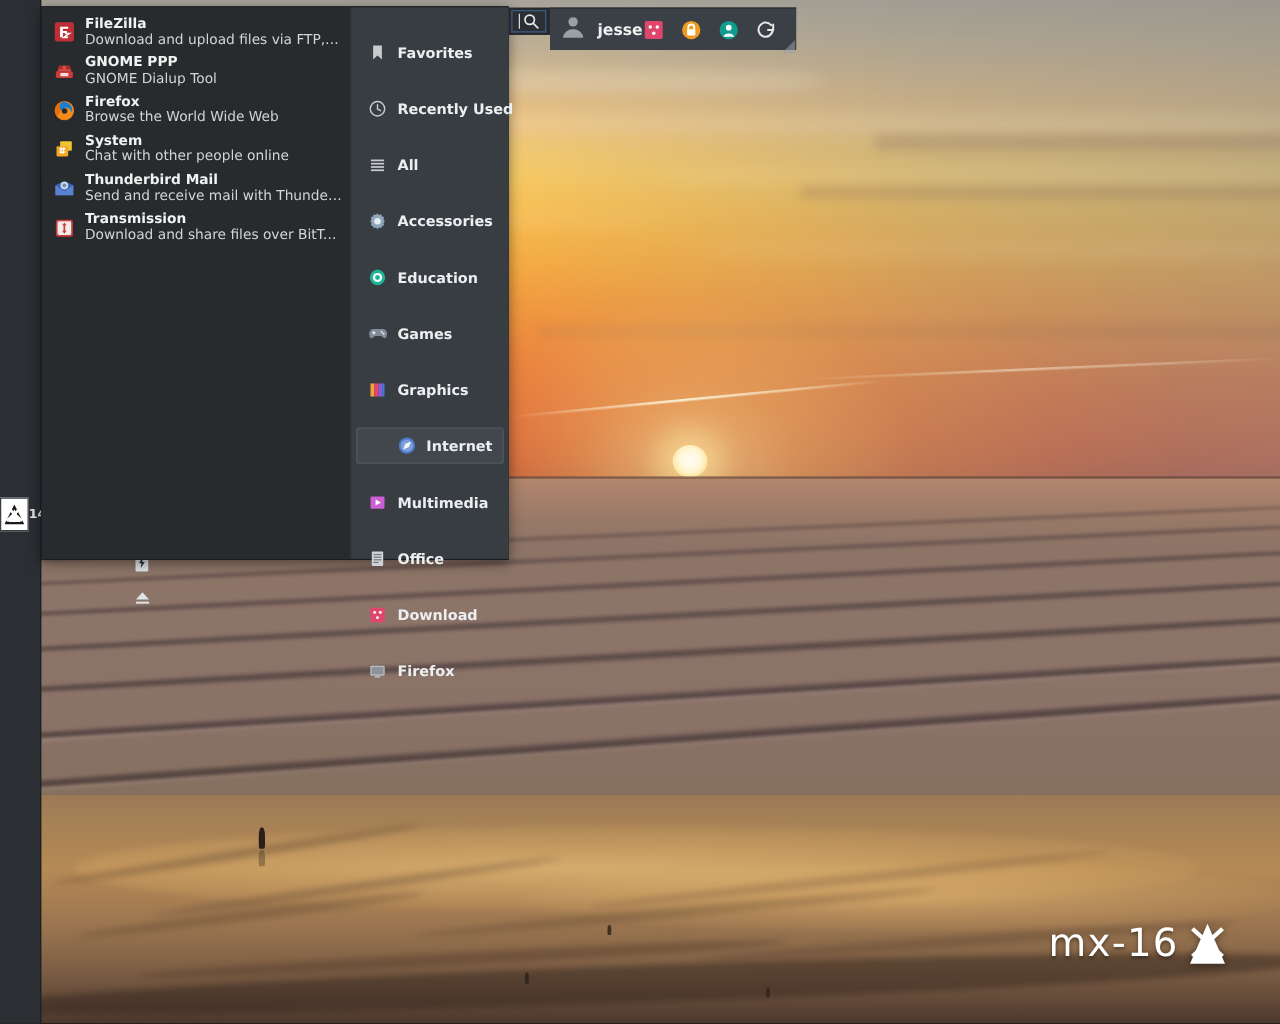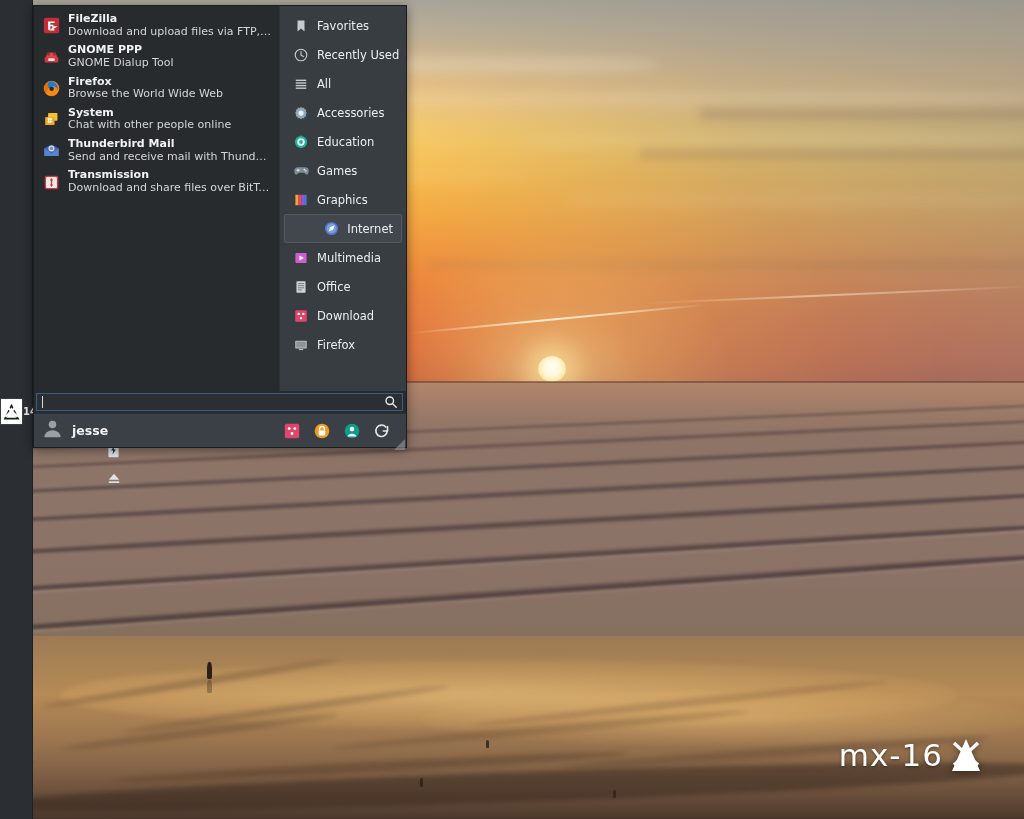--- a/index.html
+++ b/index.html
@@ -156,21 +156,21 @@
     display:flex; align-items:center; justify-content:center;
     cursor:pointer;
   }
 
   
   #whisker {
     position:absolute; left:33px; top:5px; width:374px; height:443px;
     background:#2e3338;
     border:1px solid #1b1e21;
     z-index:40;
-    display:flex; flex-direction:column;
+    display:flex; 
     box-shadow:0 2px 10px rgba(0,0,0,0.45);
   }
   #whisker-body { display:flex; flex:1; min-height:0; }
 
   #app-list {
     width:247px; background:#272b2e;
     padding:4px 0 0 0;
     overflow:hidden;
     border-right:1px solid #2e3338;
   }
@@ -191,22 +191,22 @@
     font-size:11px; color:#d2d6d8; white-space:nowrap;
     overflow:hidden; text-overflow:ellipsis; max-width:222px;
   }
 
   #cat-list {
     width:126px; background:#383d42;
     padding:5px 0 0 0;
   }
   .cat-item {
     display:flex; align-items:center; gap:8px;
-    height:29px; padding:0 8px; margin:0 4px;
-    cursor:pointer; border:1px solid transparent;
+    height:29px; padding:0 8px; margin:16px 4px;
+    cursor:pointer; border:1px solid transparent;font-weight:bold;
   }
   .cat-item.active {
     background:#41474d;
     border:1px solid #53595f;
     border-radius:2px;
     justify-content:flex-end;
   }
   .cat-ico { width:16px; height:16px; flex:none; display:flex; align-items:center; justify-content:center; }
   .cat-label { font-size:11.5px; color:#eceff1; white-space:nowrap; }
 

